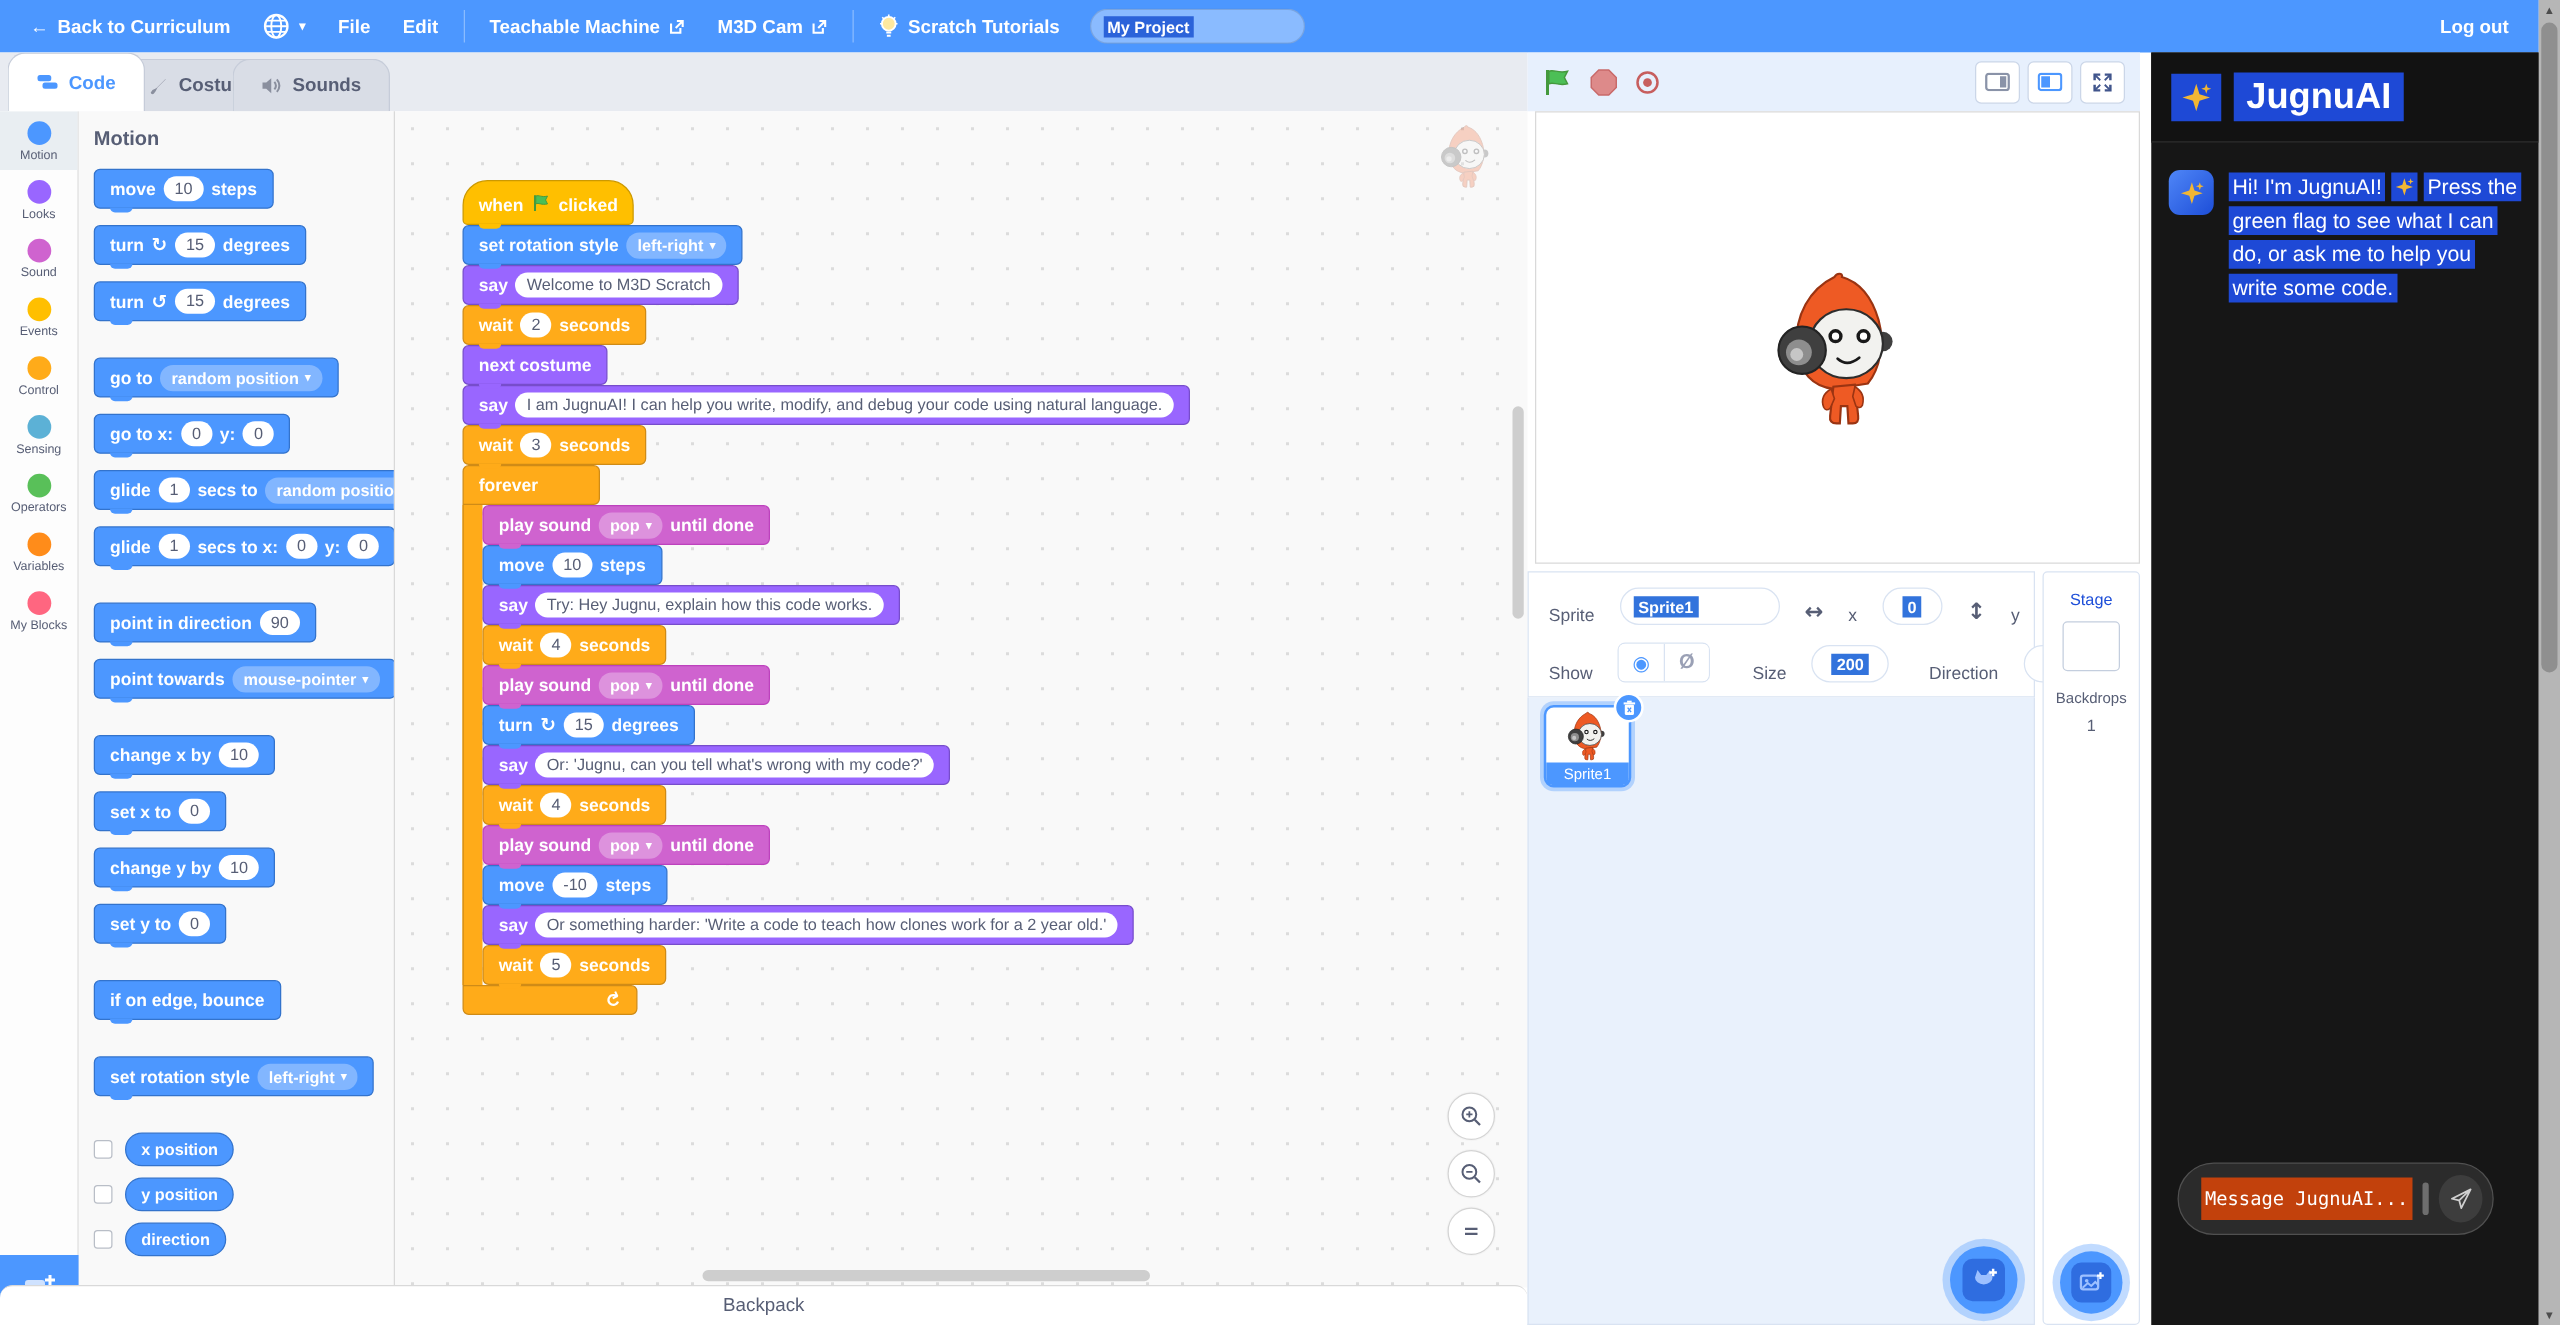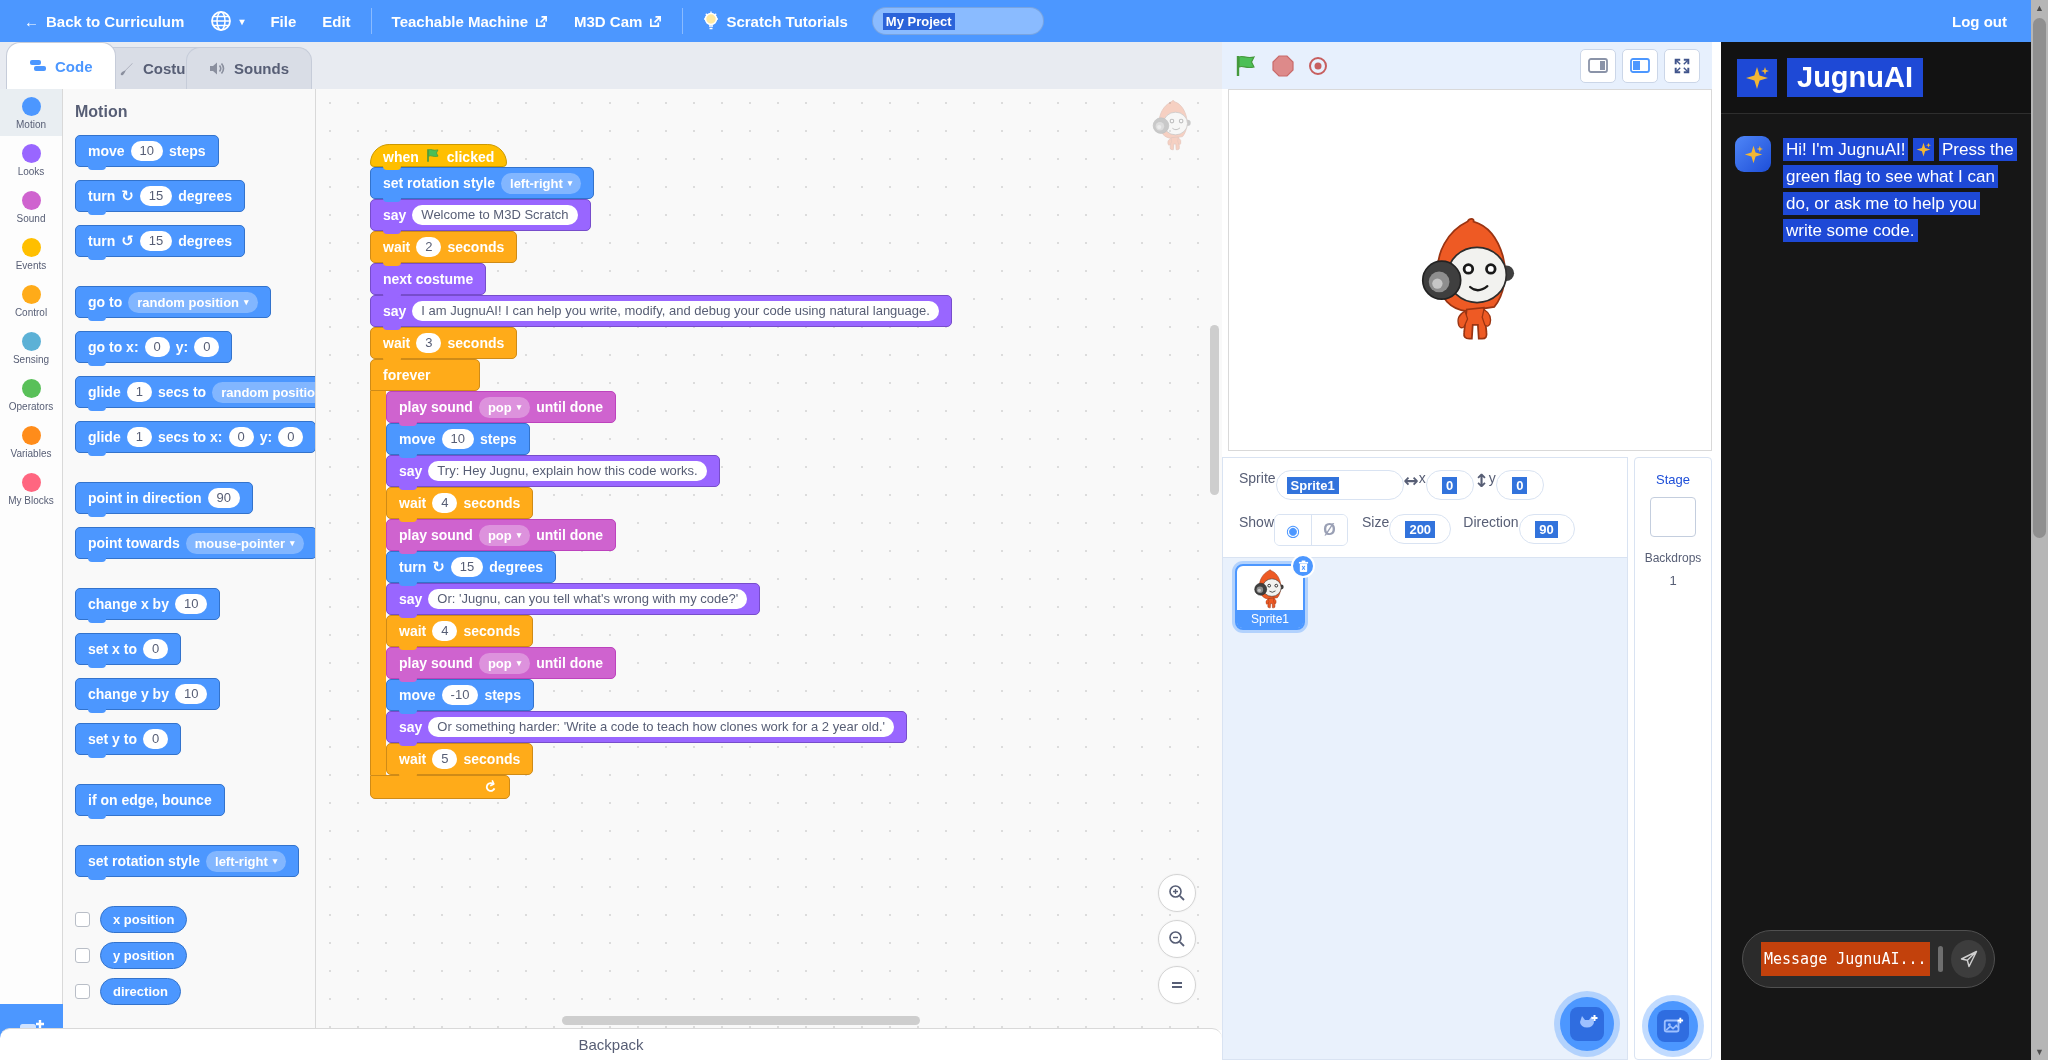--- a/index.html
+++ b/index.html
@@ -49,21 +49,21 @@
   .monitor-row { display:flex; align-items:center; gap:10px; margin-bottom:9px; }
   .chk { width:15px; height:15px; background:#fff; border:1px solid #b9bec7; border-radius:3px; }
   .monitor-pill { background:#4c97ff; border:1px solid #3373cc; color:#fff; font-size:13px; font-weight:600;
     border-radius:14px; padding:5px 12px; }
 
   
   .sb { position:relative; display:inline-flex; align-items:center; gap:6px; height:32px; padding:0 12px;
     border-radius:5px; color:#fff; font-size:14px; font-weight:600; border:1px solid; white-space:nowrap; width:max-content; cursor:grab; }
   .sb::after { content:''; position:absolute; left:12px; bottom:-4px; width:18px; height:4px; background:inherit; border-radius:0 0 4px 4px; }
   .sb.nobump::after { display:none; }
-  .hat { height:23px; border-radius:20px 20px 4px 4px; padding-top:3px; }
+  .hat { height:36px; border-radius:20px 20px 4px 4px; padding-top:3px; }
   .motion  { background:#4c97ff; border-color:#3373cc; }
   .looks   { background:#9966ff; border-color:#774dcb; }
   .sound   { background:#cf63cf; border-color:#bd42bd; }
   .events  { background:#ffbf00; border-color:#cc9900; }
   .control { background:#ffab19; border-color:#cf8b17; }
   .oval { background:#fff; color:#575e75; border-radius:12px; padding:3px 9px; font-size:13px; font-weight:500; line-height:1.1; min-width:18px; text-align:center; }
   .drop { background:rgba(255,255,255,.3); border-radius:12px; padding:3px 9px; display:inline-flex; align-items:center; gap:5px; font-size:13px; font-weight:600; cursor:pointer;}
   .drop .dcaret { font-size:9px; }
   .turnglyph { font-family:"DejaVu Sans", sans-serif; font-size:15px; font-weight:bold; }
   .cblock { display:flex; flex-direction:column; align-items:flex-start; position:relative; }
@@ -91,21 +91,21 @@
     border-radius:10px 10px 0 0; display:flex; align-items:center; justify-content:center; font-size:15px; color:#575e75; }
 
   
   .flagbtn,.stopbtn,.recbtn { cursor:pointer; display:flex; align-items:center; }
   .stage-strip .right { margin-left:auto; display:flex; gap:6px; }
   .sizebtn { width:36px; height:34px; background:#fff; border:1px solid #cbd6e8; border-radius:5px; display:flex; align-items:center; justify-content:center; cursor:pointer; }
   .stage { position:absolute; left:1228px; top:89px; width:484px; height:362px; background:#fff; border:1px solid #d9d9d9; }
   .stage .mascot-holder { position:absolute; left:186px; top:126px; }
 
   .props { position:absolute; left:1222px; top:457px; width:406px; height:101px; background:#fff; border:1px solid #d9e3f2; border-radius:0 0 0 0; font-size:14px; }
-  .prow { position:absolute; display:flex; align-items:flex-start; gap:0; }
+  .prow { position:absolute; display:flex; align-items:flex-end; gap:20px; }
   .pill { background:#fff; border:1px solid #d9e3f2; border-radius:16px; height:30px; display:flex; align-items:center; justify-content:center; padding:0 10px; }
   .selv { background:#3273dc; color:#fff; font-weight:bold; font-size:13px; padding:1px 4px; }
   .dirglyph { font-family:"DejaVu Sans",sans-serif; font-weight:bold; color:#575e75; font-size:18px; }
   .show-toggle { display:flex; border:1px solid #d9e3f2; border-radius:6px; overflow:hidden; }
   .show-toggle .tbtn { width:36px; height:30px; display:flex; align-items:center; justify-content:center; background:#fff; cursor:pointer; font-size:16px; }
   .show-toggle .tbtn + .tbtn { border-left:1px solid #d9e3f2; }
   .eye-on { color:#4c97ff; font-family:"DejaVu Sans",sans-serif; }
   .eye-off { color:#9aa0b5; font-weight:bold; }
 
   .spritelist { position:absolute; left:1222px; top:558px; width:406px; height:502px; background:#e9f1fc; border:1px solid #d9e3f2; border-top:none; }

